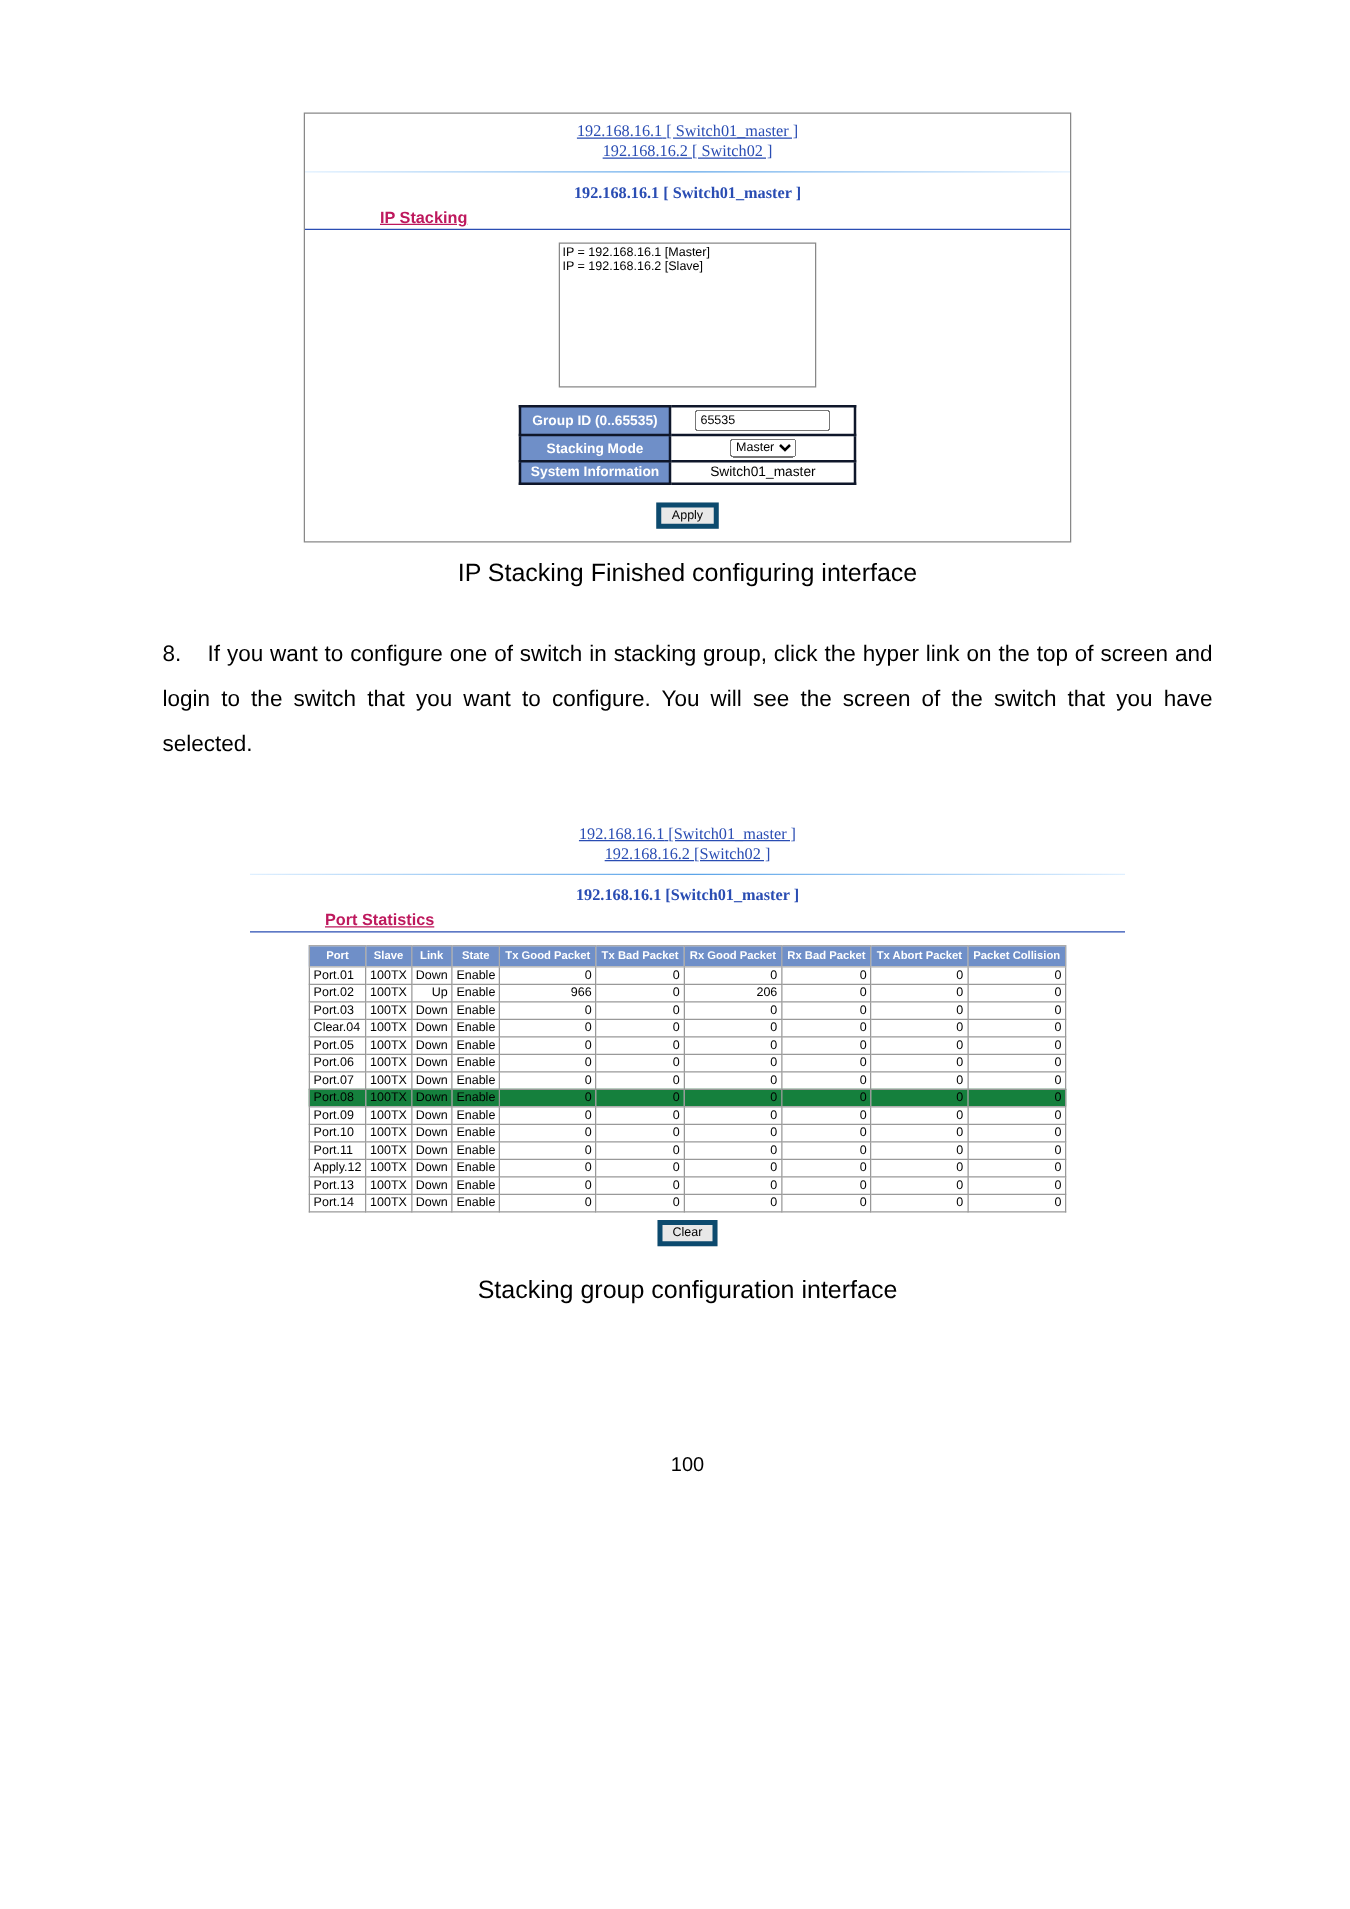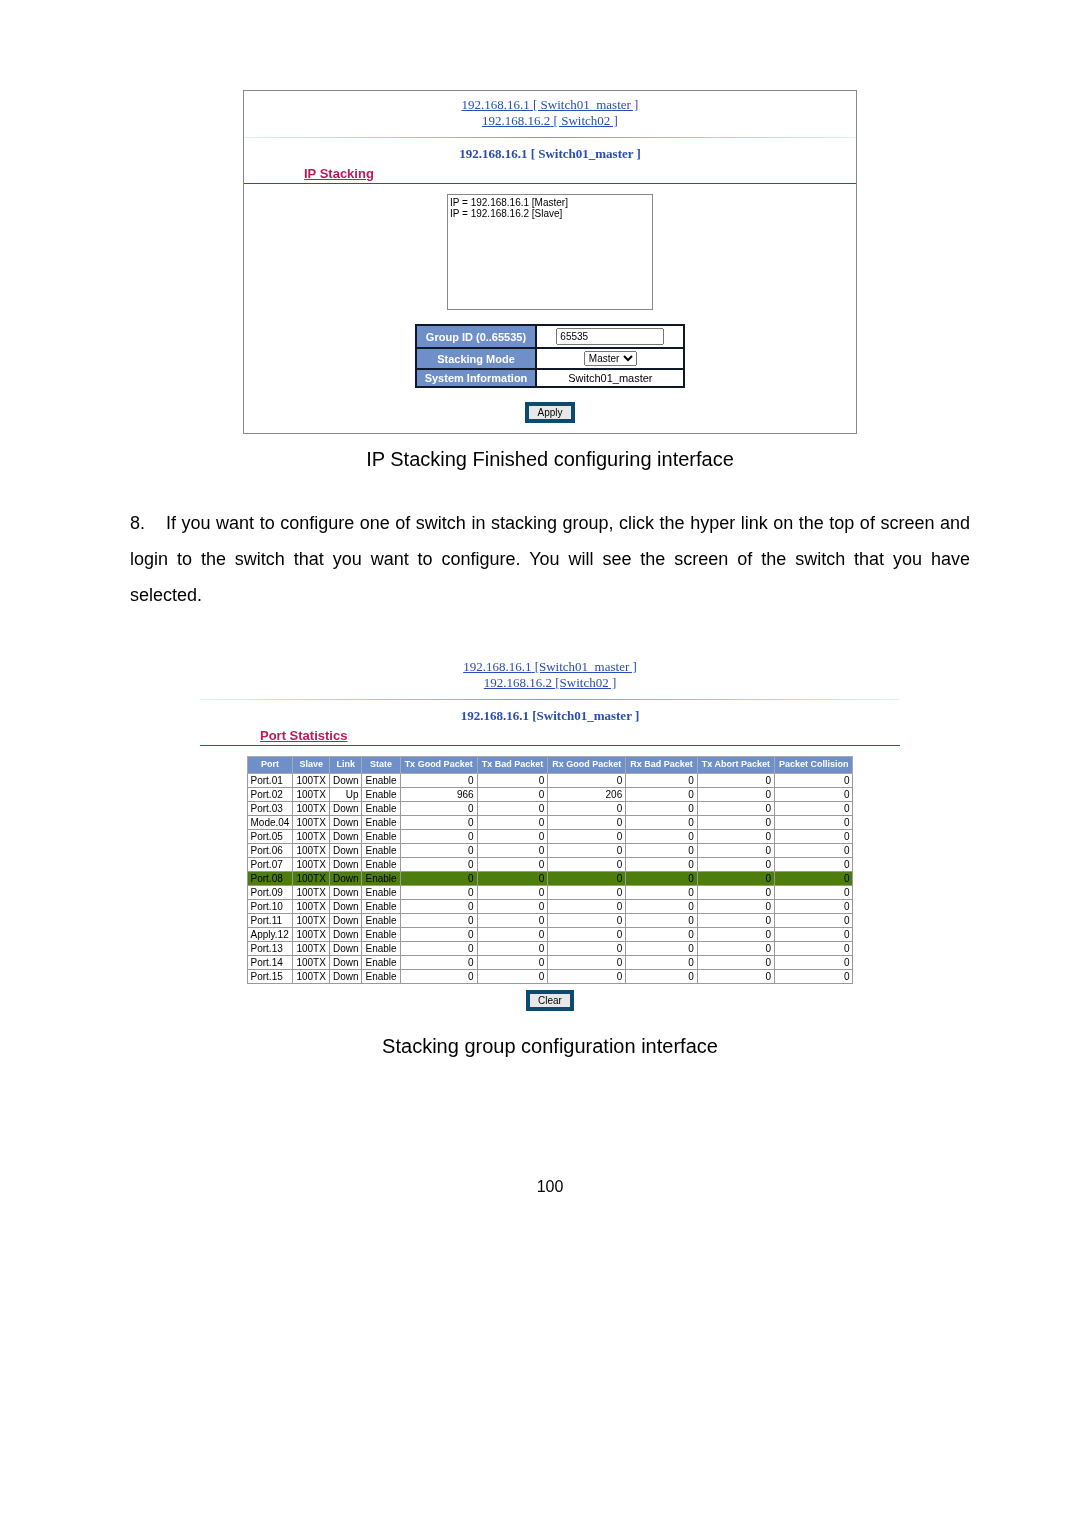--- a/index.html
+++ b/index.html
@@ -141,21 +141,21 @@
     font-size: 9px;
     line-height: 1.1;
   }
   .stats-table td {
     border: 1px solid #999;
     padding: 1px 3px;
     text-align: right;
     background: #fff;
   }
   .stats-table tr.hl td {
-    background: #4d7c0f;
+    background: #15803d;
   }
   .stats-table td.port {
     text-align: left;
   }
   .page-num {
     text-align: center;
     font-size: 16px;
     margin-top: 120px;
   }
 </style>
@@ -273,21 +273,21 @@
               <td>Down</td>
               <td>Enable</td>
               <td>0</td>
               <td>0</td>
               <td>0</td>
               <td>0</td>
               <td>0</td>
               <td>0</td>
             </tr>
             <tr>
-              <td class="port">Mode.04</td>
+              <td class="port">Clear.04</td>
               <td>100TX</td>
               <td>Down</td>
               <td>Enable</td>
               <td>0</td>
               <td>0</td>
               <td>0</td>
               <td>0</td>
               <td>0</td>
               <td>0</td>
             </tr>
@@ -394,32 +394,20 @@
               <td>Enable</td>
               <td>0</td>
               <td>0</td>
               <td>0</td>
               <td>0</td>
               <td>0</td>
               <td>0</td>
             </tr>
             <tr>
               <td class="port">Port.14</td>
-              <td>100TX</td>
-              <td>Down</td>
-              <td>Enable</td>
-              <td>0</td>
-              <td>0</td>
-              <td>0</td>
-              <td>0</td>
-              <td>0</td>
-              <td>0</td>
-            </tr>
-            <tr>
-              <td class="port">Port.15</td>
               <td>100TX</td>
               <td>Down</td>
               <td>Enable</td>
               <td>0</td>
               <td>0</td>
               <td>0</td>
               <td>0</td>
               <td>0</td>
               <td>0</td>
             </tr>

